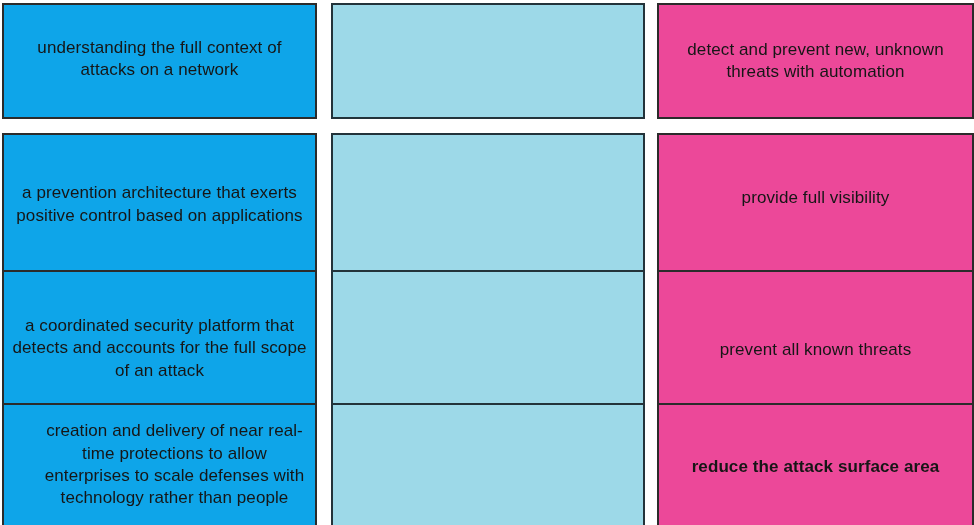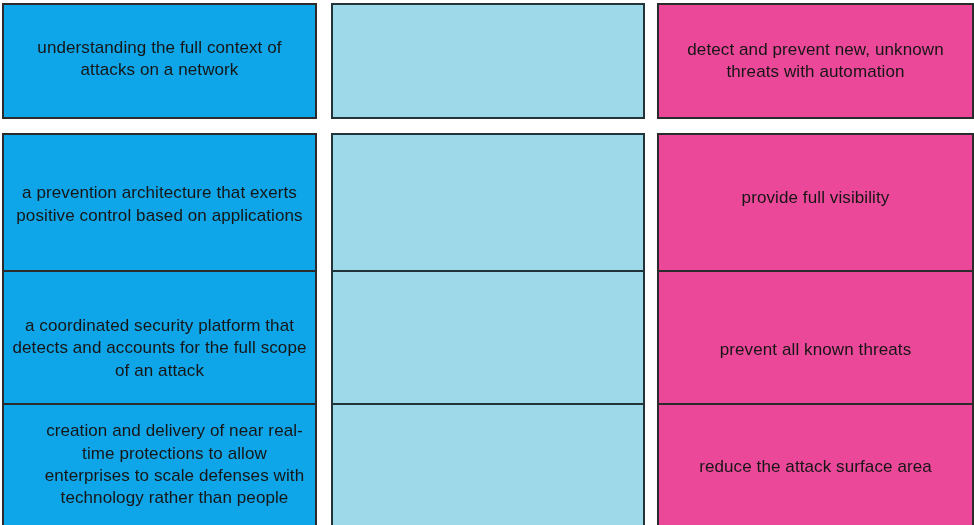--- a/index.html
+++ b/index.html
@@ -72,21 +72,21 @@
   
   .row-1 .cell { top: 3px;   height: 116px; }
   .row-2 .cell { top: 133px; height: 143px; }
   .row-3 .cell { top: 270px; height: 157px; }
   .row-4 .cell { top: 403px; height: 124px; }
 
   
   .row-1 .col-prompt .cell-text { transform: translateY(-2px); }
   .row-2 .col-answer .cell-text { transform: translateY(-6px); }
   .row-3 .col-answer .cell-text { transform: translateY(2px); }
-  .row-4 .col-answer .cell-text { transform: translateY(2px); }
+  .row-4 .col-answer .cell-text { transform: translateY(2px); font-weight: bold; }
   .row-4 .col-prompt .cell-text { transform: translateY(0px); padding-left: 36px; }
 </style>
 </head>
 <body>
 
 <div id="exercise-grid">
 
   <div class="match-row row-1">
     <div class="cell col-prompt">
       <span class="cell-text">understanding the full context of attacks on a network</span>

